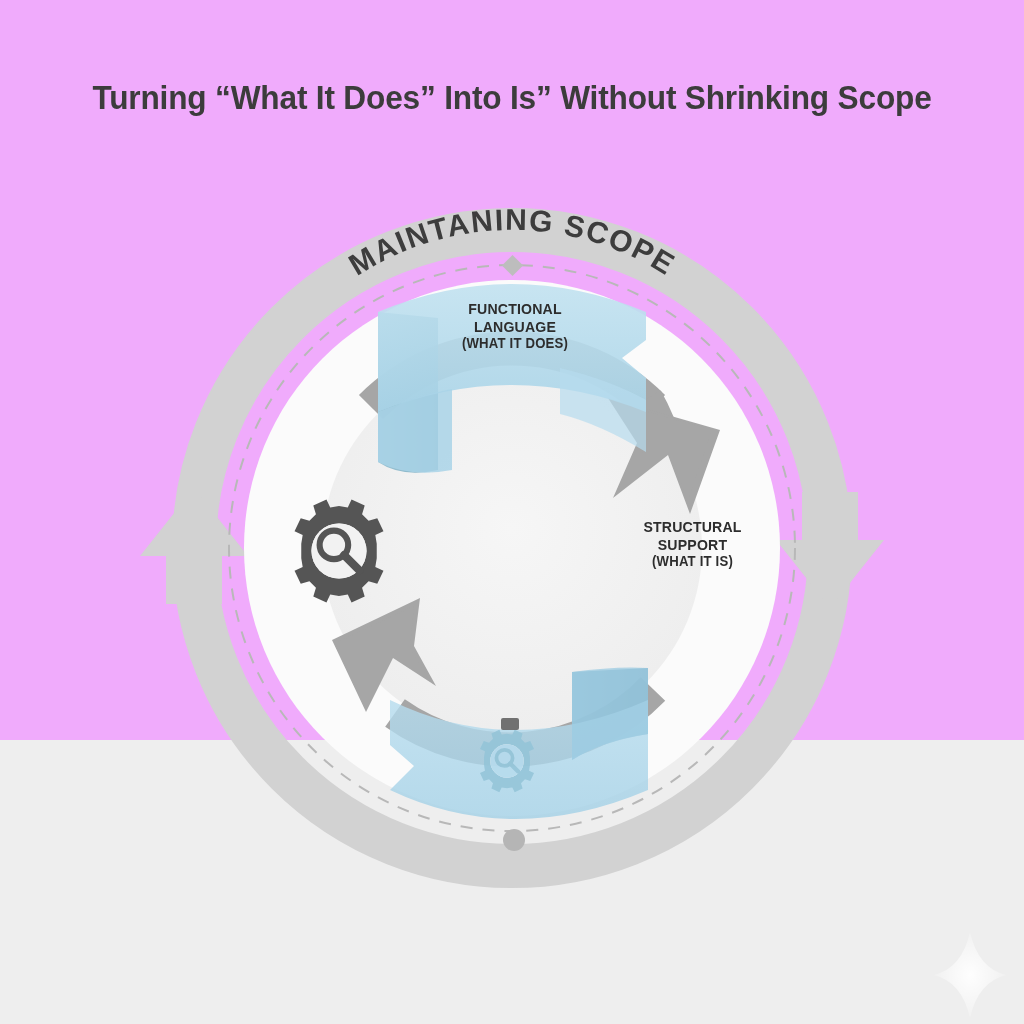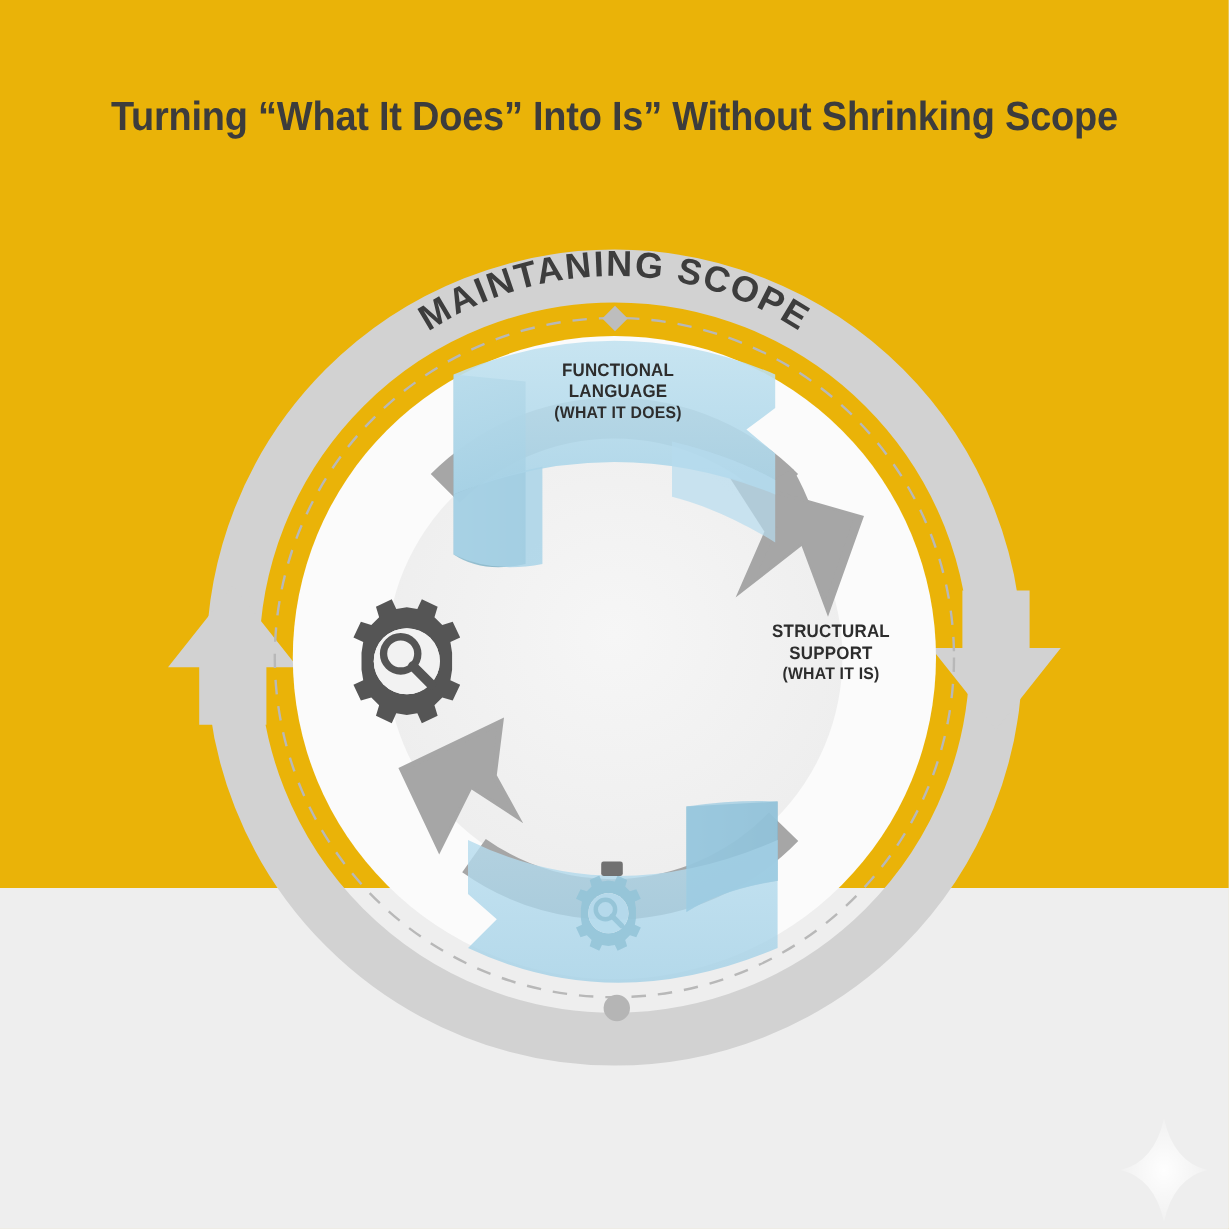--- a/index.html
+++ b/index.html
@@ -12,21 +12,21 @@
     height: 1024px;
     overflow: hidden;
     font-family: "Liberation Sans", sans-serif;
     position: relative;
   }
   #canvas {
     position: absolute;
     inset: 0;
     width: 1024px;
     height: 740px;
-    background: #eab308;
+    background: #f0abfc;
   }
   #page-title {
     position: absolute;
     top: 78px;
     left: 0;
     width: 1024px;
     text-align: center;
     font-size: 34px;
     font-weight: bold;
     color: #3c3c3c;

